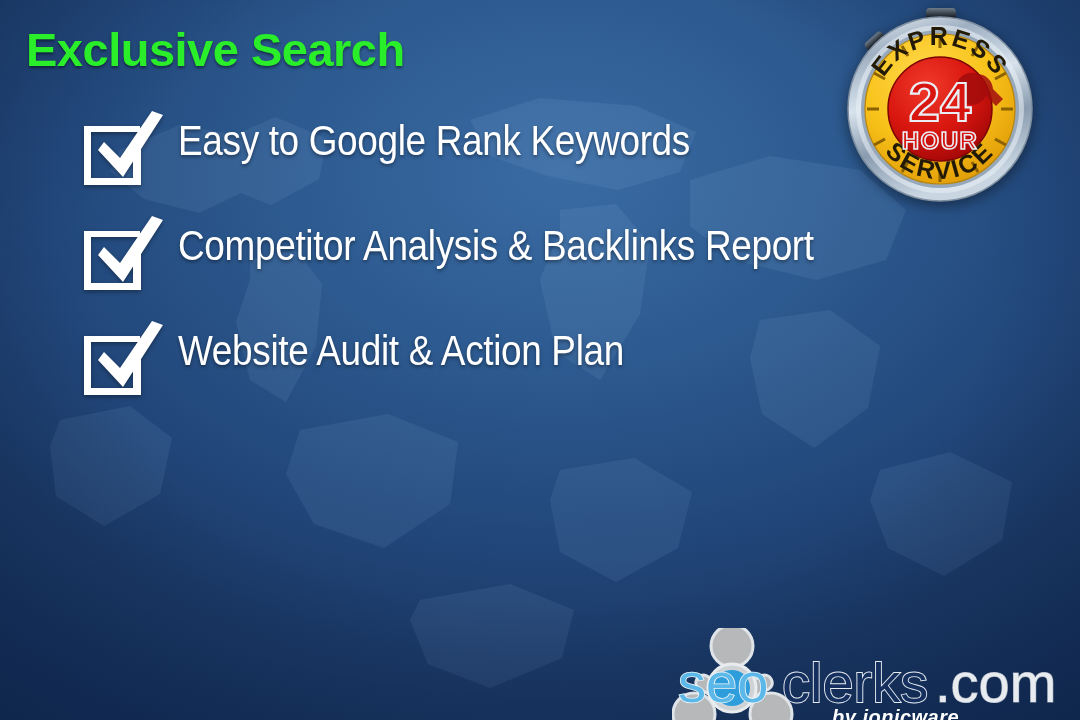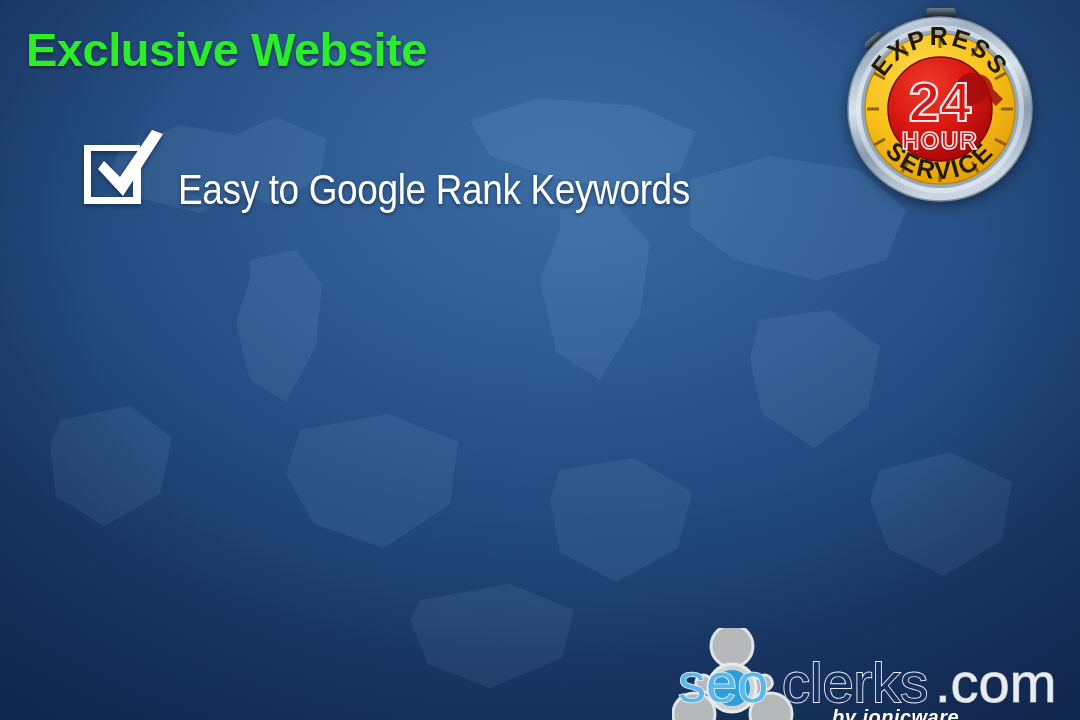--- a/index.html
+++ b/index.html
@@ -31,21 +31,21 @@
     font-weight:bold;font-size:47px;letter-spacing:-0.5px;
     color:#2aee2a;
     text-shadow:0 2px 3px rgba(0,0,0,.45);
     white-space:nowrap;
   }
 
   
   .list{position:absolute;left:0;top:106px;width:1080px;}
   .row{
     position:relative;height:105px;
-    display:flex;align-items:flex-end;
+    display:flex;align-items:flex-start;
   }
   .cbox{
     position:relative;width:96px;flex:0 0 96px;height:86px;
     margin-left:78px;
   }
   .cbox svg{position:absolute;left:0;top:0;filter:drop-shadow(0 2px 2px rgba(0,0,0,.35));}
   .rowtext{
     color:#ffffff;
     font-family:"Liberation Sans",sans-serif;
     font-size:42px;
@@ -84,37 +84,55 @@
       <path d="M300 430 l88 -16 70 28 -8 62 -66 44 -70 -24 -28 -50z"></path>
       <path d="M560 470 l74 -12 58 34 -14 56 -62 34 -56 -30 -10 -52z"></path>
       <path d="M880 470 l70 -18 62 30 -10 58 -58 36 -56 -28 -18 -48z"></path>
       <path d="M60 420 l70 -14 42 32 -12 56 -56 32 -48 -30 -6 -50z"></path>
       <path d="M420 600 l90 -16 64 26 -12 48 -72 30 -62 -24 -18 -44z"></path>
     </g>
   </svg>
 
   <div class="vignette"></div>
 
-  <div class="title">Exclusive Website</div>
+  <div class="title">Exclusive Search</div>
 
   <div class="list">
 
     <div class="row">
       <div class="cbox">
         <svg width="96" height="86" viewBox="0 0 96 86">
           <path d="M6 20 H62 V26 H13 V72 H55 V42 l8 -13 V79 H6 Z" fill="#ffffff"></path>
           <path d="M20 44 l6 -8 16 16 32 -47 11 4 -40 62 z" fill="#ffffff"></path>
         </svg>
       </div>
       <div class="rowtext">Easy to Google Rank Keywords</div>
     </div>
 
 
 
-
+    <div class="row">
+      <div class="cbox">
+        <svg width="96" height="86" viewBox="0 0 96 86">
+          <path d="M6 20 H62 V26 H13 V72 H55 V42 l8 -13 V79 H6 Z" fill="#ffffff"></path>
+          <path d="M20 44 l6 -8 16 16 32 -47 11 4 -40 62 z" fill="#ffffff"></path>
+        </svg>
+      </div>
+      <div class="rowtext">Competitor Analysis &amp; Backlinks Report</div>
+    </div>
+
+    <div class="row">
+      <div class="cbox">
+        <svg width="96" height="86" viewBox="0 0 96 86">
+          <path d="M6 20 H62 V26 H13 V72 H55 V42 l8 -13 V79 H6 Z" fill="#ffffff"></path>
+          <path d="M20 44 l6 -8 16 16 32 -47 11 4 -40 62 z" fill="#ffffff"></path>
+        </svg>
+      </div>
+      <div class="rowtext">Website Audit &amp; Action Plan</div>
+    </div>
 
   </div>
 
   <div class="badge">
     <svg width="205" height="200" viewBox="0 0 205 200">
       <defs>
         <linearGradient id="rimg" x1="0" y1="0" x2="0.3" y2="1">
           <stop offset="0%" stop-color="#eef3f8"></stop>
           <stop offset="22%" stop-color="#9fb0c2"></stop>
           <stop offset="48%" stop-color="#d7e2ec"></stop>

